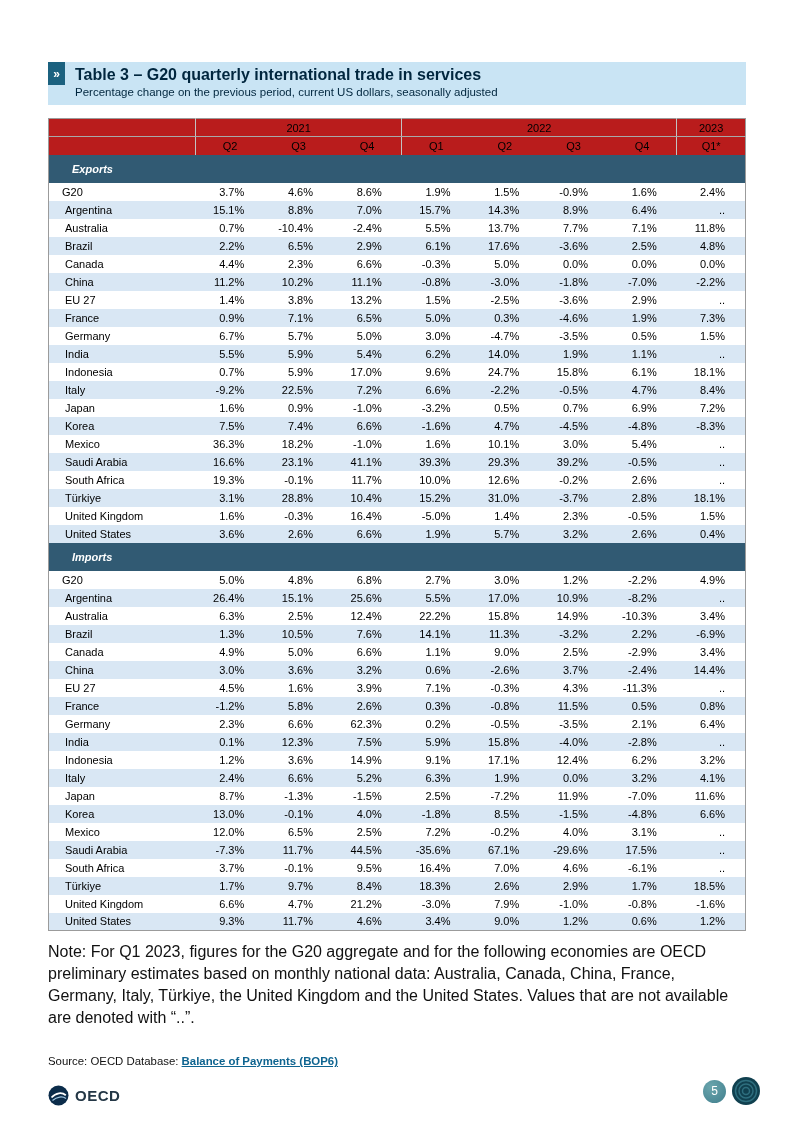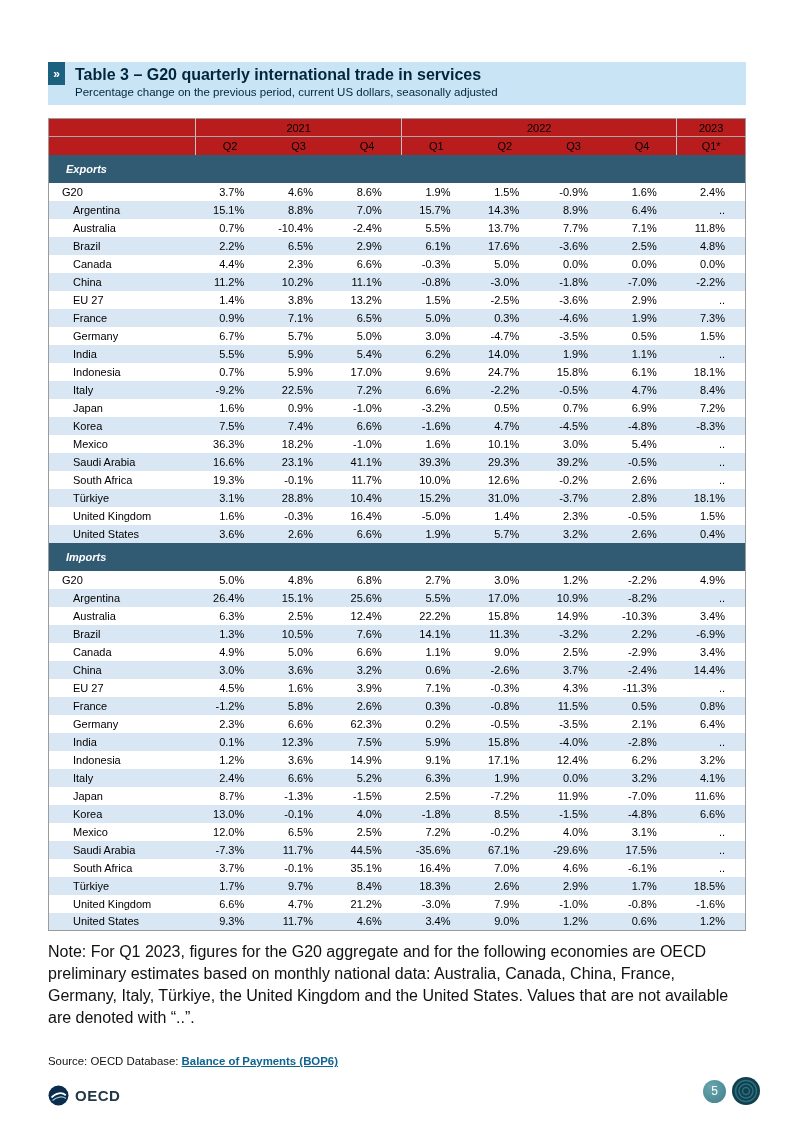--- a/index.html
+++ b/index.html
@@ -35,26 +35,26 @@
   col.country-col { width: 147px; }
   thead th {
     height: 18px; font-size: 11px; font-weight: normal; color: #000;
     text-align: center; background: #b91c1c; padding: 0;
   }
   tr.year-row th { border-bottom: 1px solid #a8a8a8; }
   th.group-start { border-left: 1px solid #c2c2c2; }
   tbody td { padding: 0; }
   tr.section-row td {
     background: #315a73; color: #ffffff; font-size: 11px;
-    font-style: italic; font-weight: bold; padding-left: 17px; height: 28px;
+    font-style: italic; font-weight: bold; padding-left: 23px; height: 28px;
   }
   tr.data-row { height: 14px; }
   tr.data-row td { font-size: 11px; height: 18px; color: #000; }
   tr.data-row.alt { background: #d9e7f4; }
-  td.country { padding-left: 24px; text-align: left; }
+  td.country { padding-left: 16px; text-align: left; }
   td.country.aggregate { padding-left: 13px; }
   td.value { text-align: right; padding-right: 20px; }
 
   
   .note { font-size: 16px; line-height: 22px; margin: 10px 0 0 0; color: #111; }
   .source { font-size: 11.4px; margin: 26px 0 0 0; color: #111; }
   a.source-link { color: #0e6490; font-weight: bold; text-decoration: underline; cursor: pointer; }
 
   
   .footer {
@@ -516,21 +516,21 @@
             <td class="value">-35.6%</td>
             <td class="value">67.1%</td>
             <td class="value">-29.6%</td>
             <td class="value">17.5%</td>
             <td class="value">..</td>
           </tr>
           <tr class="data-row">
             <td class="country">South Africa</td>
             <td class="value">3.7%</td>
             <td class="value">-0.1%</td>
-            <td class="value">35.1%</td>
+            <td class="value">9.5%</td>
             <td class="value">16.4%</td>
             <td class="value">7.0%</td>
             <td class="value">4.6%</td>
             <td class="value">-6.1%</td>
             <td class="value">..</td>
           </tr>
           <tr class="data-row alt">
             <td class="country">Türkiye</td>
             <td class="value">1.7%</td>
             <td class="value">9.7%</td>

